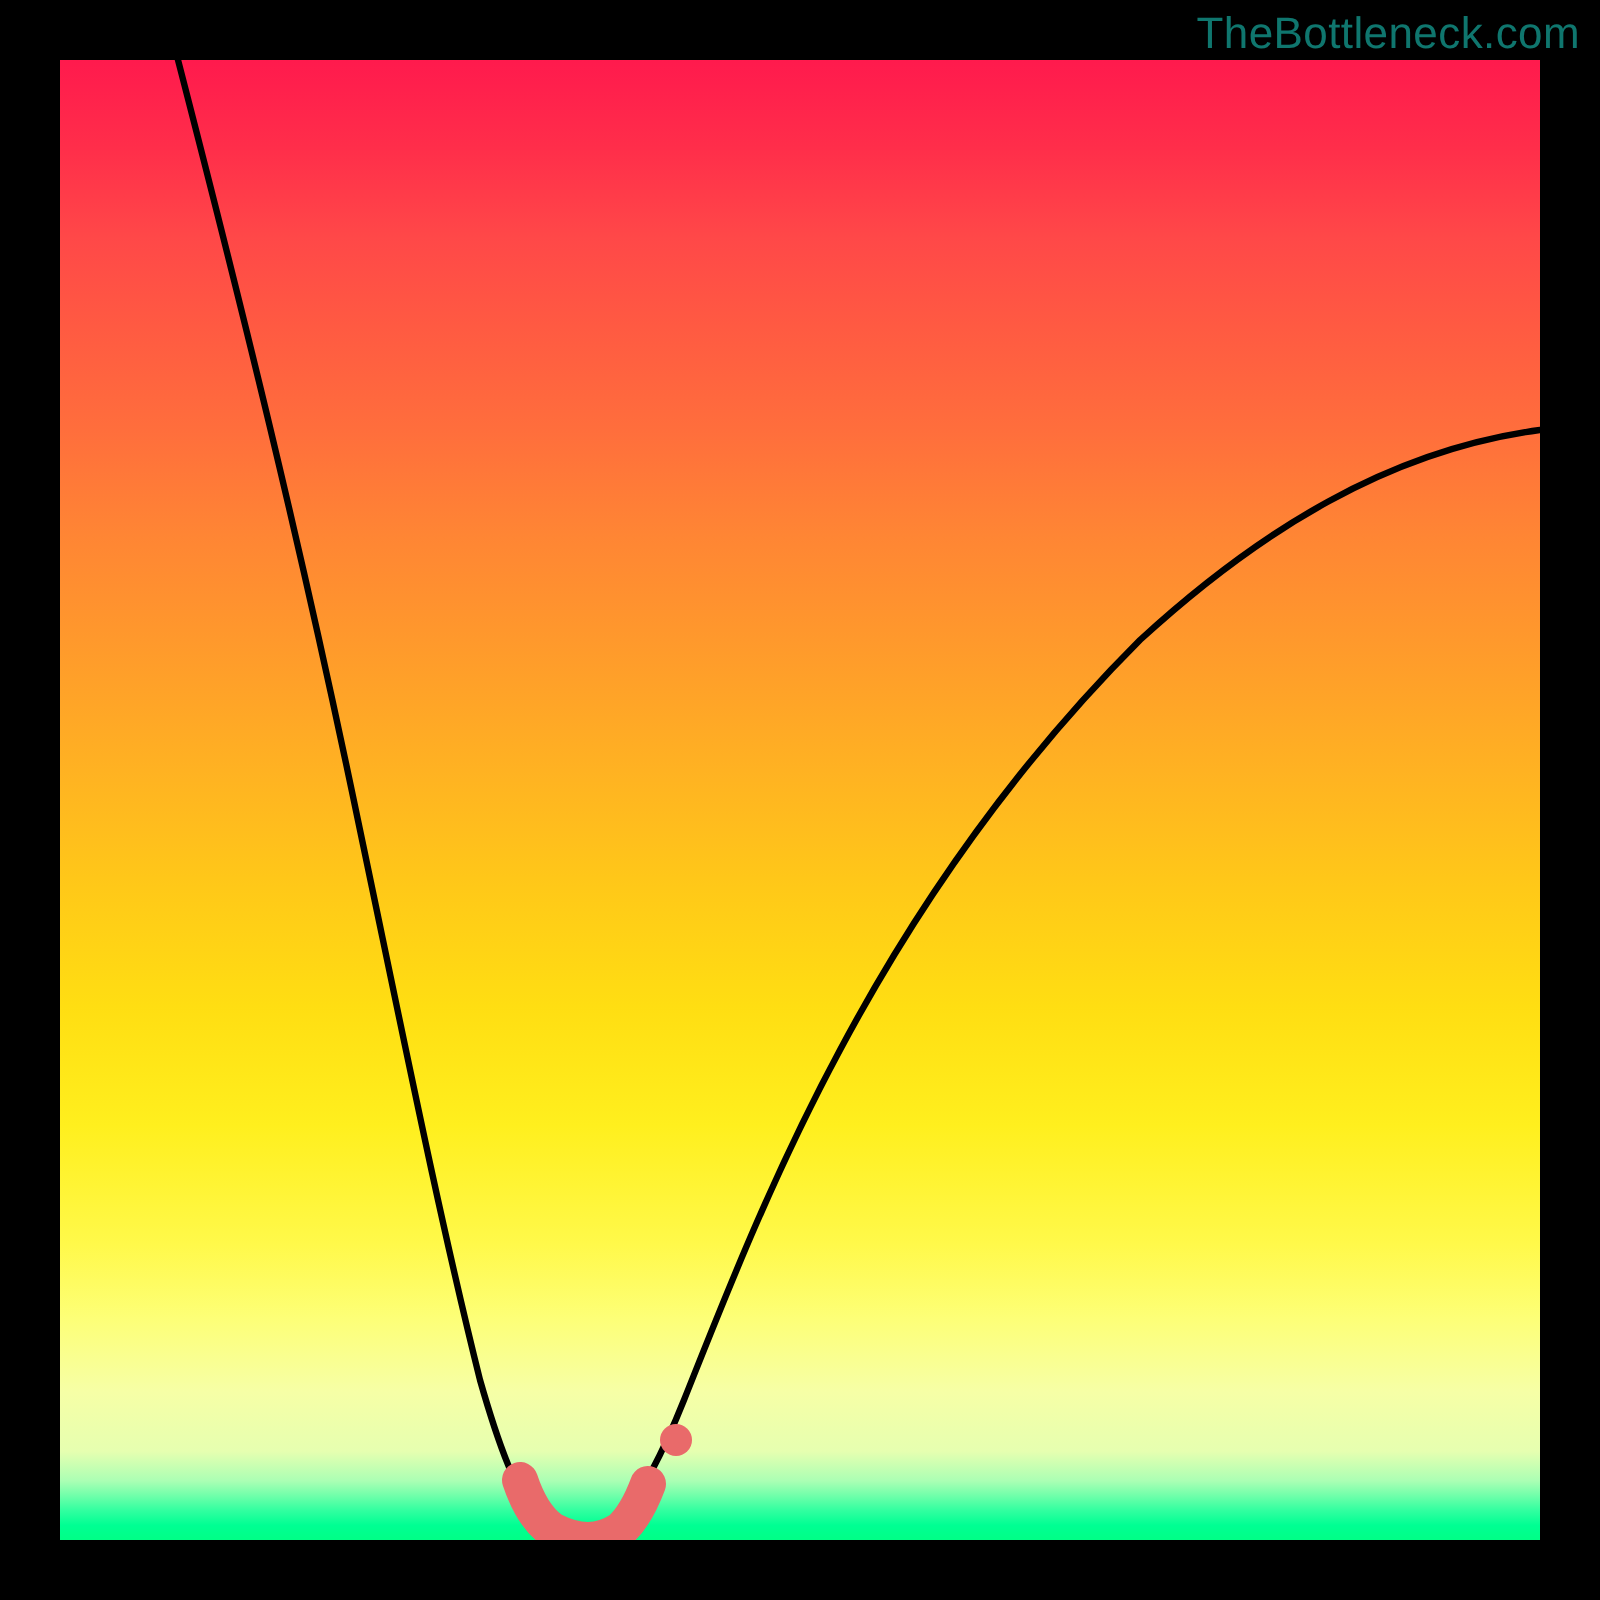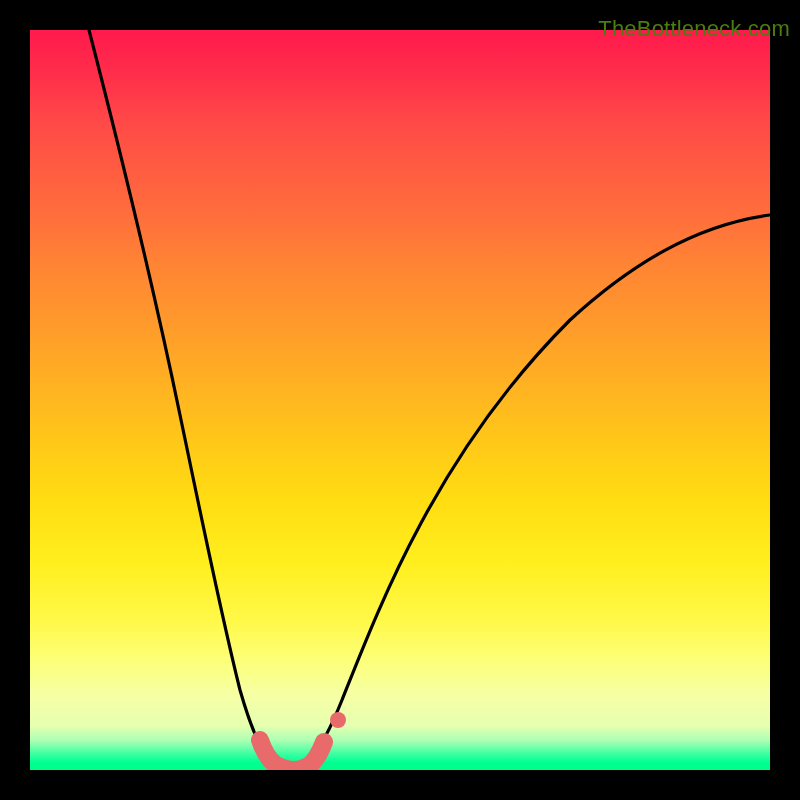--- a/index.html
+++ b/index.html
@@ -59,23 +59,23 @@
   }
   .curve-svg {
     position: absolute;
     left: 0;
     top: 0;
     width: 740px;
     height: 740px;
   }
   .watermark {
     position: absolute;
-    top: 16px;
+    top: 4px;
     right: 10px;
-    color: #4d7c0f;
+    color: #0f766e;
     font-size: 22px;
     font-weight: 500;
     letter-spacing: 0.2px;
   }
 </style>
 </head>
 <body>
 
 <div class="frame">
 

